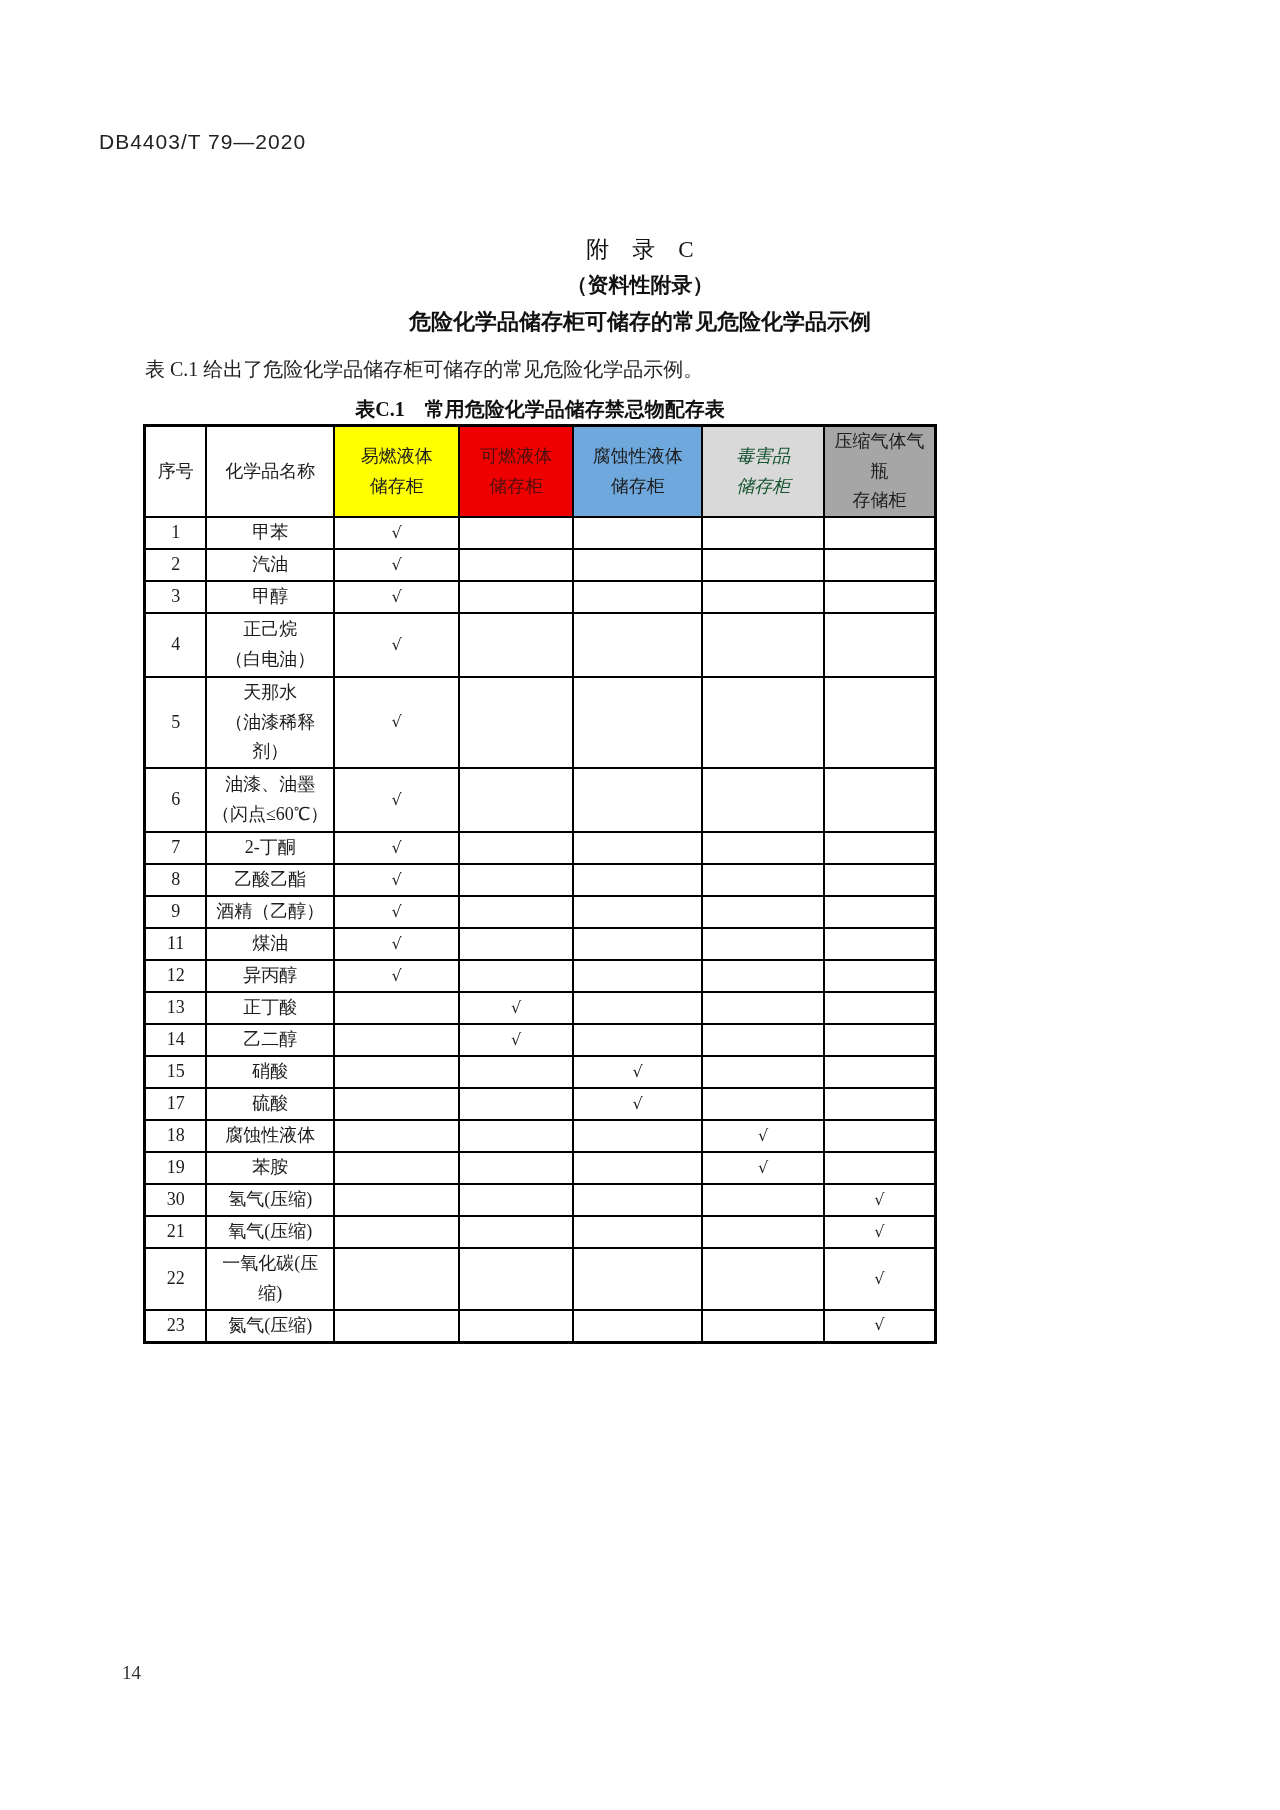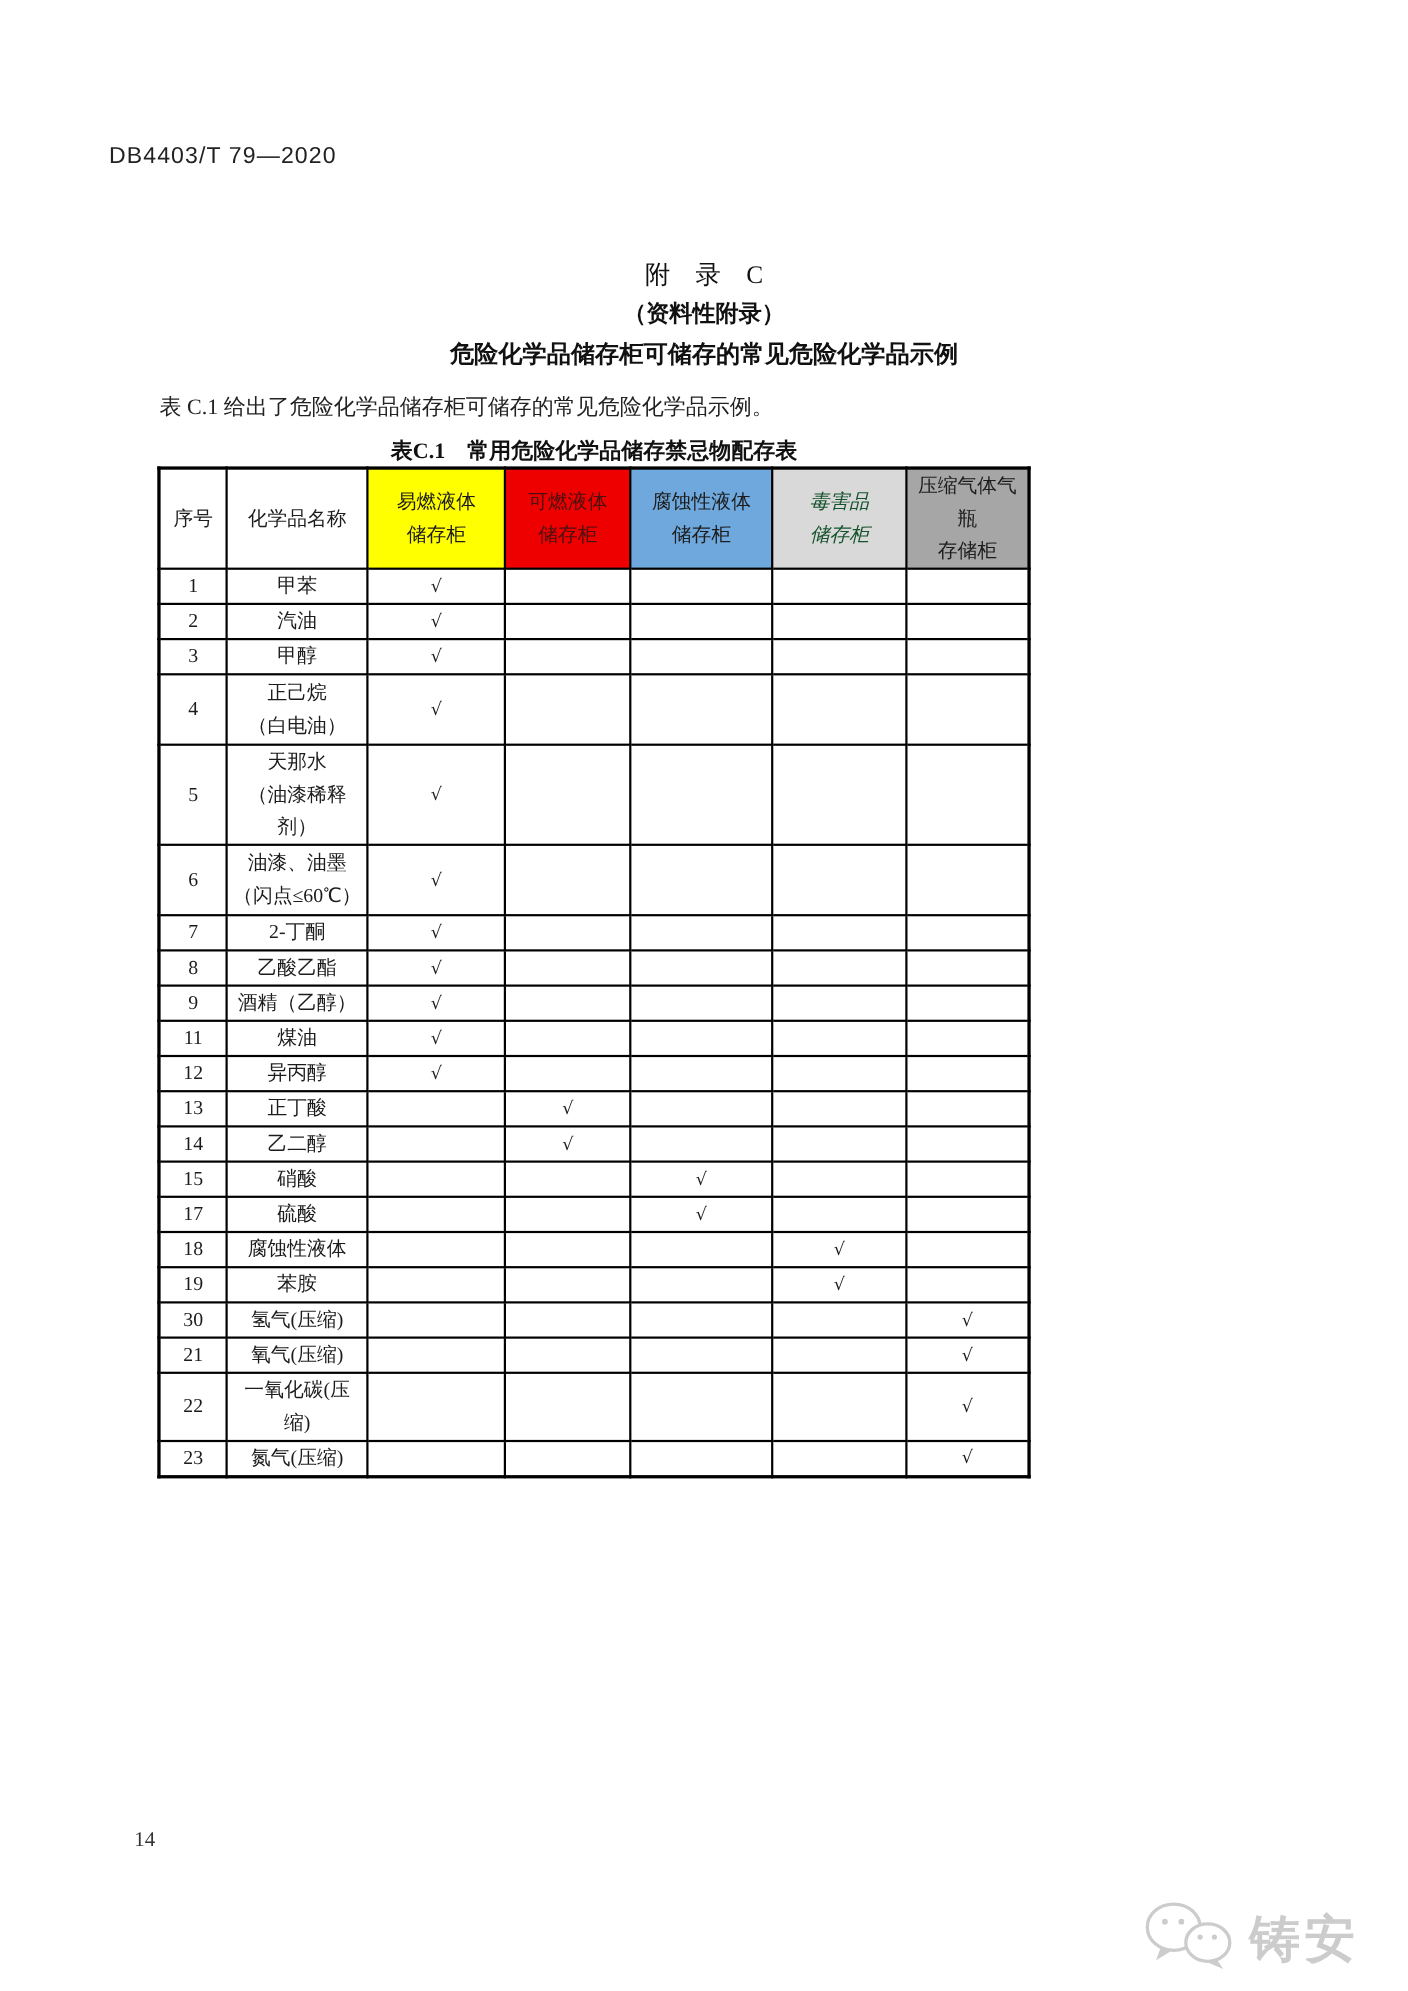--- a/index.html
+++ b/index.html
@@ -305,29 +305,14 @@
             <td class="check"></td>
             <td class="check"></td>
             <td class="check">√</td>
           </tr>
         </tbody>
     </table>
   </div>
 
   <div class="page-number">14</div>
 
-  <div class="watermark">
-    <span>
-      <svg width="86" height="64" viewBox="0 0 86 64">
-        <ellipse cx="27" cy="24" rx="24" ry="21" fill="none" stroke="#cccccc" stroke-width="3"></ellipse>
-        <circle cx="19" cy="19" r="2.6" fill="#cccccc"></circle>
-        <circle cx="34" cy="19" r="2.6" fill="#cccccc"></circle>
-        <path d="M15 43 L11 54 L24 46 Z" fill="#cccccc"></path>
-        <ellipse cx="58" cy="38" rx="20" ry="17" fill="#ffffff" stroke="#cccccc" stroke-width="3"></ellipse>
-        <circle cx="51" cy="33" r="2.4" fill="#cccccc"></circle>
-        <circle cx="64" cy="33" r="2.4" fill="#cccccc"></circle>
-        <path d="M66 53 L72 62 L58 56 Z" fill="#cccccc"></path>
-      </svg>
-    </span>
-    <span class="watermark-text">铸安</span>
-  </div>
 
 </div>
 
 </body></html>

